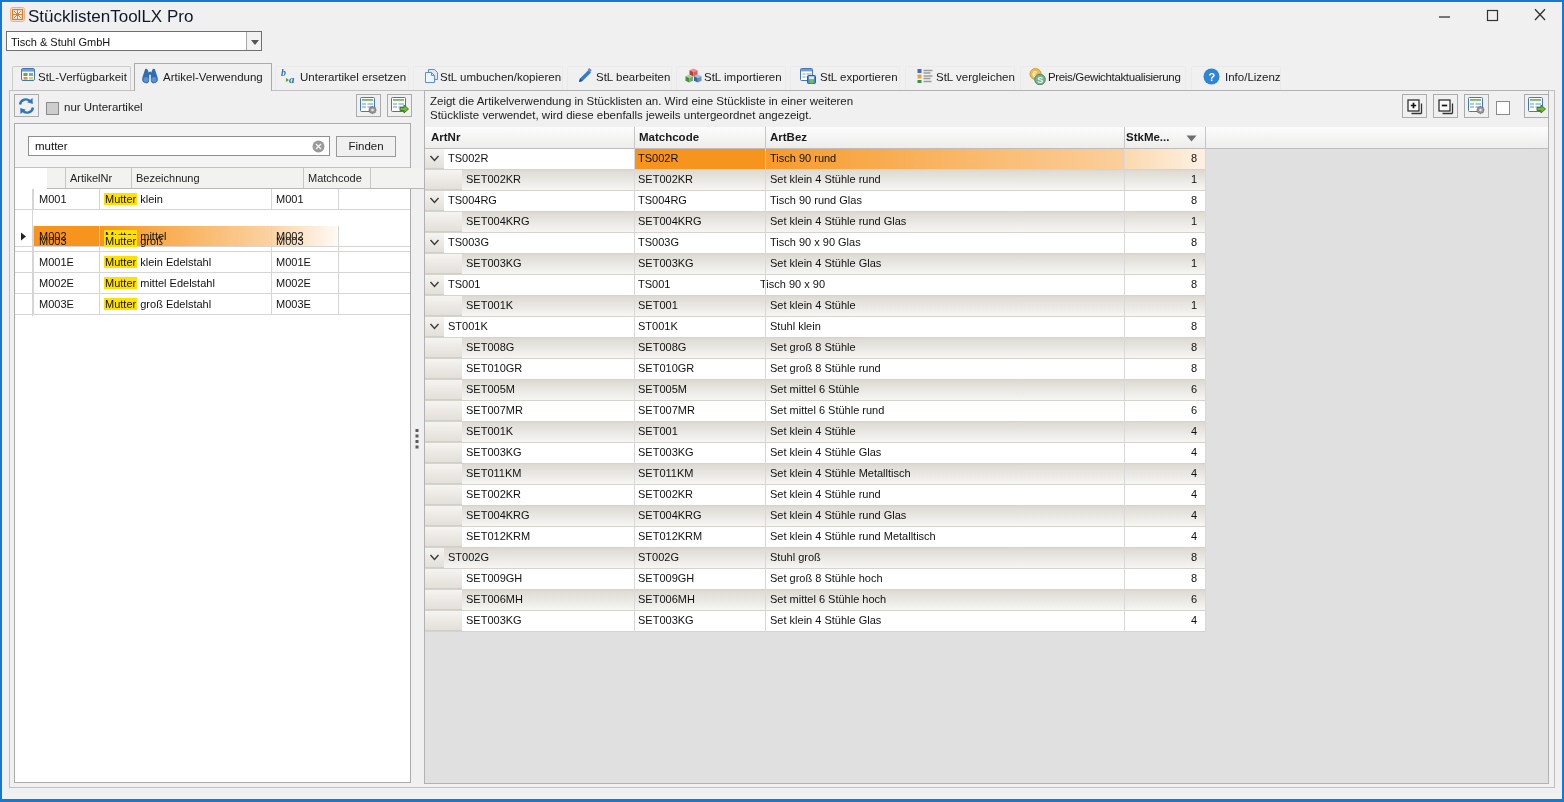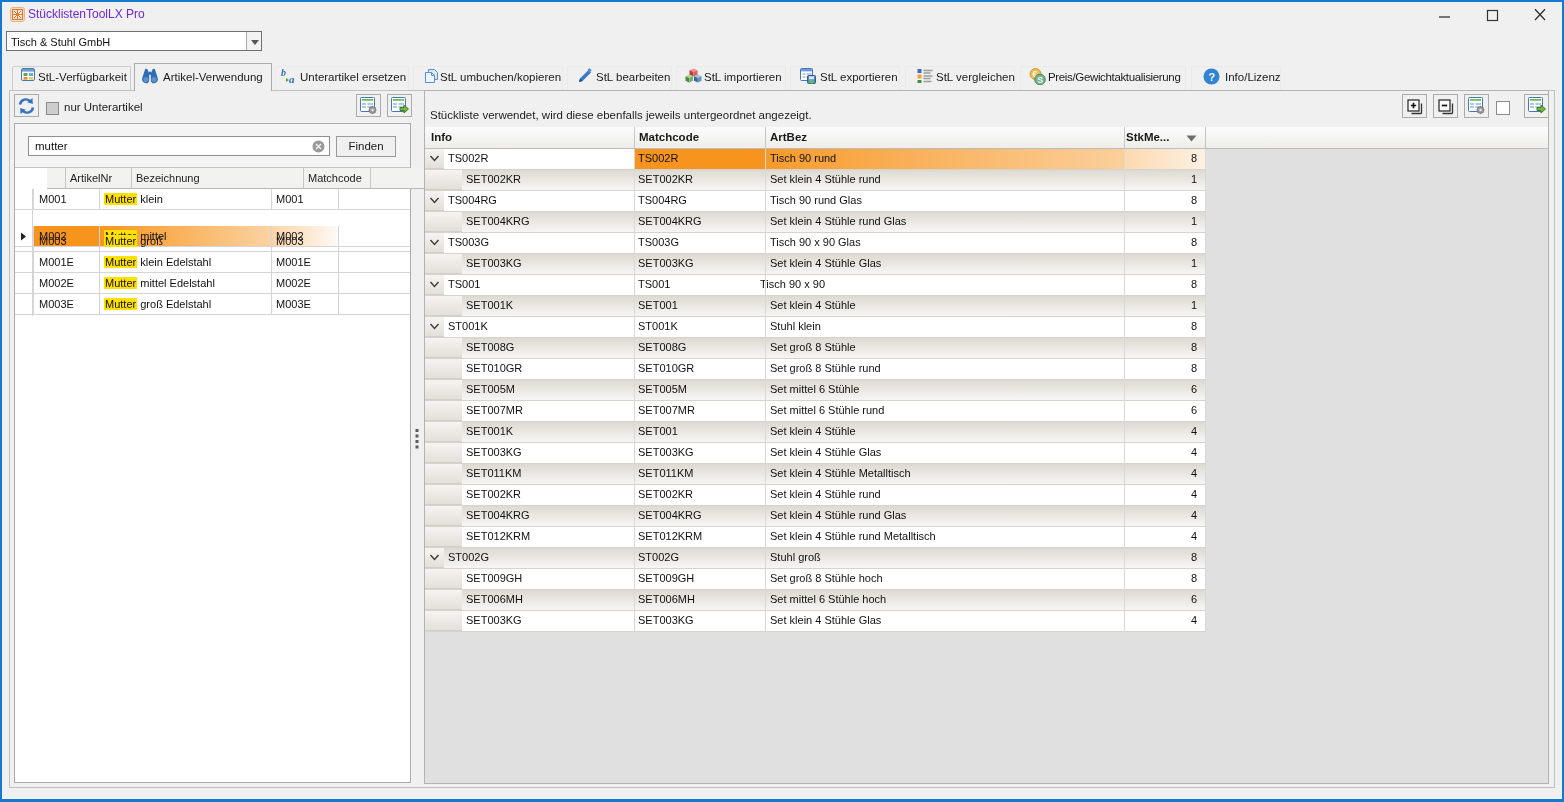--- a/index.html
+++ b/index.html
@@ -2,21 +2,21 @@
 <html><head>
 <meta charset="utf-8">
 <style>
 * { margin:0; padding:0; box-sizing:border-box; }
 html,body { width:1564px; height:802px; overflow:hidden; }
 body { font-family:"Liberation Sans", sans-serif; background:#f0f0f0; position:relative; }
 .abs { position:absolute; }
 #win { position:absolute; left:0; top:0; width:1564px; height:802px; background:#f0f0f0;
   border-left:2px solid #1579d0; border-right:2px solid #1579d0; border-top:2px solid #1579d0; border-bottom:3px solid #1579d0; }
 
-#title { position:absolute; left:28px; top:7px; font-size:12px; color:#6d28d9; }
+#title { position:absolute; left:28px; top:7px; font-size:17px; color:#0f172a; }
 
 #combo { position:absolute; left:6px; top:31px; width:256px; height:20px; background:#fff; border:1px solid #707070; }
 #combo .txt { position:absolute; left:4px; top:4px; font-size:11px; color:#111; }
 #combo .dd { position:absolute; right:0; top:0; width:15px; height:18px; border-left:1px solid #a8a8a8; background:#f2f2f2; }
 #combo .dd:after { content:""; position:absolute; left:4px; top:8px; border:4px solid transparent; border-top:5px solid #555; }
 
 .tab { position:absolute; top:66px; height:24px; border:1px solid #eaeaea; border-bottom:none; border-radius:2px 2px 0 0; }
 #tabActive { position:absolute; left:134px; top:63px; width:138px; height:28px; background:#f0f0f0; border:1px solid #aaaaaa; border-bottom:none; border-radius:1px 1px 0 0; z-index:5; }
 .tabtxt { position:absolute; top:71px; font-size:11.5px; color:#1b1b1b; white-space:nowrap; }
 .tabico { position:absolute; top:68px; }
@@ -271,20 +271,21 @@
 
 <svg class="abs" style="left:414px;top:429px" width="6" height="20" viewBox="0 0 6 20">
  <rect x="1.5" y="0" width="3" height="3" fill="#5a5a5a"></rect>
     <rect x="1.5" y="5.5" width="3" height="3" fill="#5a5a5a"></rect>
  <rect x="1.5" y="11" width="3" height="3" fill="#5a5a5a"></rect>
     <rect x="1.5" y="16.5" width="3" height="3" fill="#5a5a5a"></rect>
 </svg>
 
 <div id="rpanel">
  <div class="abs" style="left:0;top:0;width:1123px;height:36px;background:#f0f0f0"></div>
+ <div class="desc" style="top:4px">Zeigt die Artikelverwendung in Stücklisten an. Wird eine Stückliste in einer weiteren</div>
  <div class="desc" style="top:18px">Stückliste verwendet, wird diese ebenfalls jeweils untergeordnet angezeigt.</div>
  <div class="btn" style="left:977px;top:3px;width:25px;height:24px;background:#f0f0f0">
   <svg style="position:absolute;left:4px;top:4px" width="16" height="16" viewBox="0 0 16 16">
    <path d="M4.5 14.5h10M14.5 4.5v10" stroke="#333" stroke-width="1.3" fill="none"></path>
    <rect x="1" y="1" width="11" height="11" fill="#fafafa" stroke="#222" stroke-width="1.2"></rect>
    <path d="M6.5 3.8v5.4M3.8 6.5h5.4" stroke="#111" stroke-width="1.7"></path>
   </svg>
  </div>
  <div class="btn" style="left:1008px;top:3px;width:25px;height:24px;background:#f0f0f0">
   <svg style="position:absolute;left:4px;top:4px" width="16" height="16" viewBox="0 0 16 16">
@@ -308,21 +309,21 @@
  <div class="abs" style="left:1071px;top:10px;width:14px;height:14px;background:#fff;border:1px solid #8b8b8b"></div>
  <div class="btn" style="left:1099px;top:3px;width:25px;height:24px;background:#f0f0f0">
   <svg style="position:absolute;left:3px;top:2px" width="18" height="18" viewBox="0 0 18 18">
    <rect x="0.5" y="0.5" width="14" height="14" rx="1" fill="#fff" stroke="#4677b5"></rect>
    <rect x="2" y="2" width="11" height="1.8" fill="#6abf5e"></rect>
    <path d="M2 6h4v2h-4zM2 9h4v2h-4zM7.5 6h5.5v2h-5.5zM7.5 9h5.5v2h-5.5z" fill="#adc8e8"></path>
    <path d="M9 10.5 h4 v-2.5 l4.5 4 l-4.5 4 v-2.5 h-4 z" fill="#74b840" stroke="#3f7d1e"></path>
   </svg>
  </div>
  <div id="thead">
-  <div class="thcell" style="left:6px">Info</div>
+  <div class="thcell" style="left:6px">ArtNr</div>
   <div class="thcell" style="left:214px">Matchcode</div>
   <div class="thcell" style="left:345px">ArtBez</div>
   <div class="thcell" style="left:701px">StkMe...</div>
   <svg class="abs" style="left:761px;top:8px" width="11" height="7" viewBox="0 0 11 7">
         <path d="M0.5 0.5h10L5.5 6.5z" fill="#6e6e6e"></path>
       </svg>
   <div class="thline" style="left:209px"></div>
   <div class="thline" style="left:340px"></div>
   <div class="thline" style="left:699px"></div>
   <div class="thline" style="left:780px"></div>

